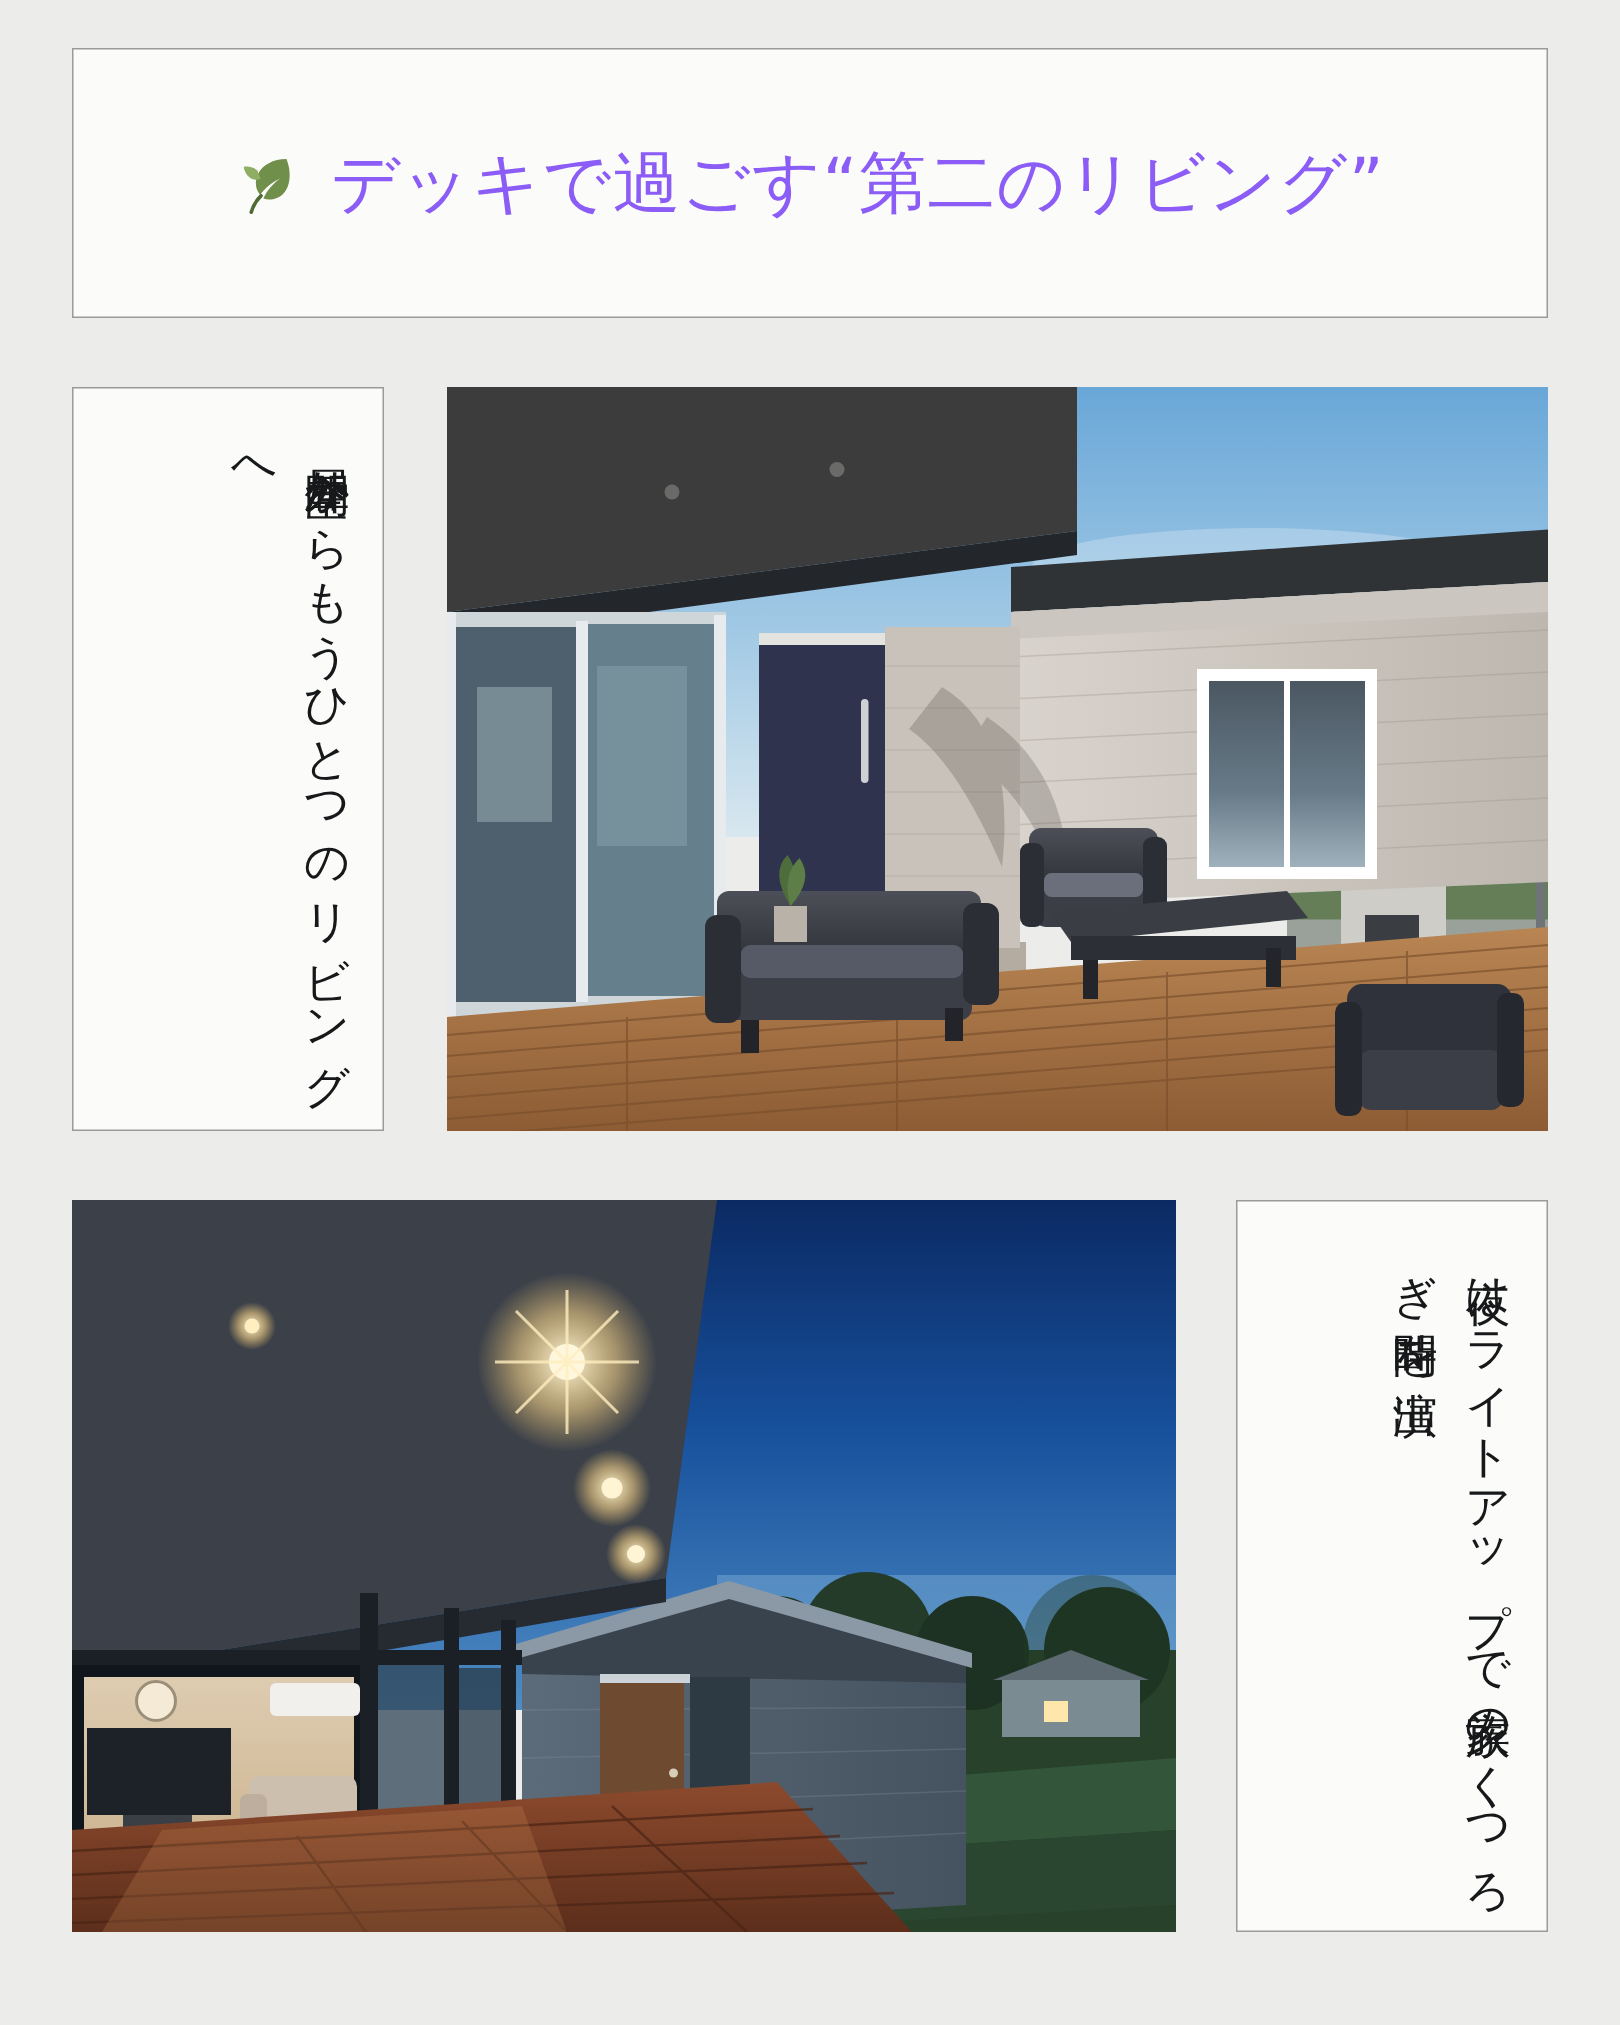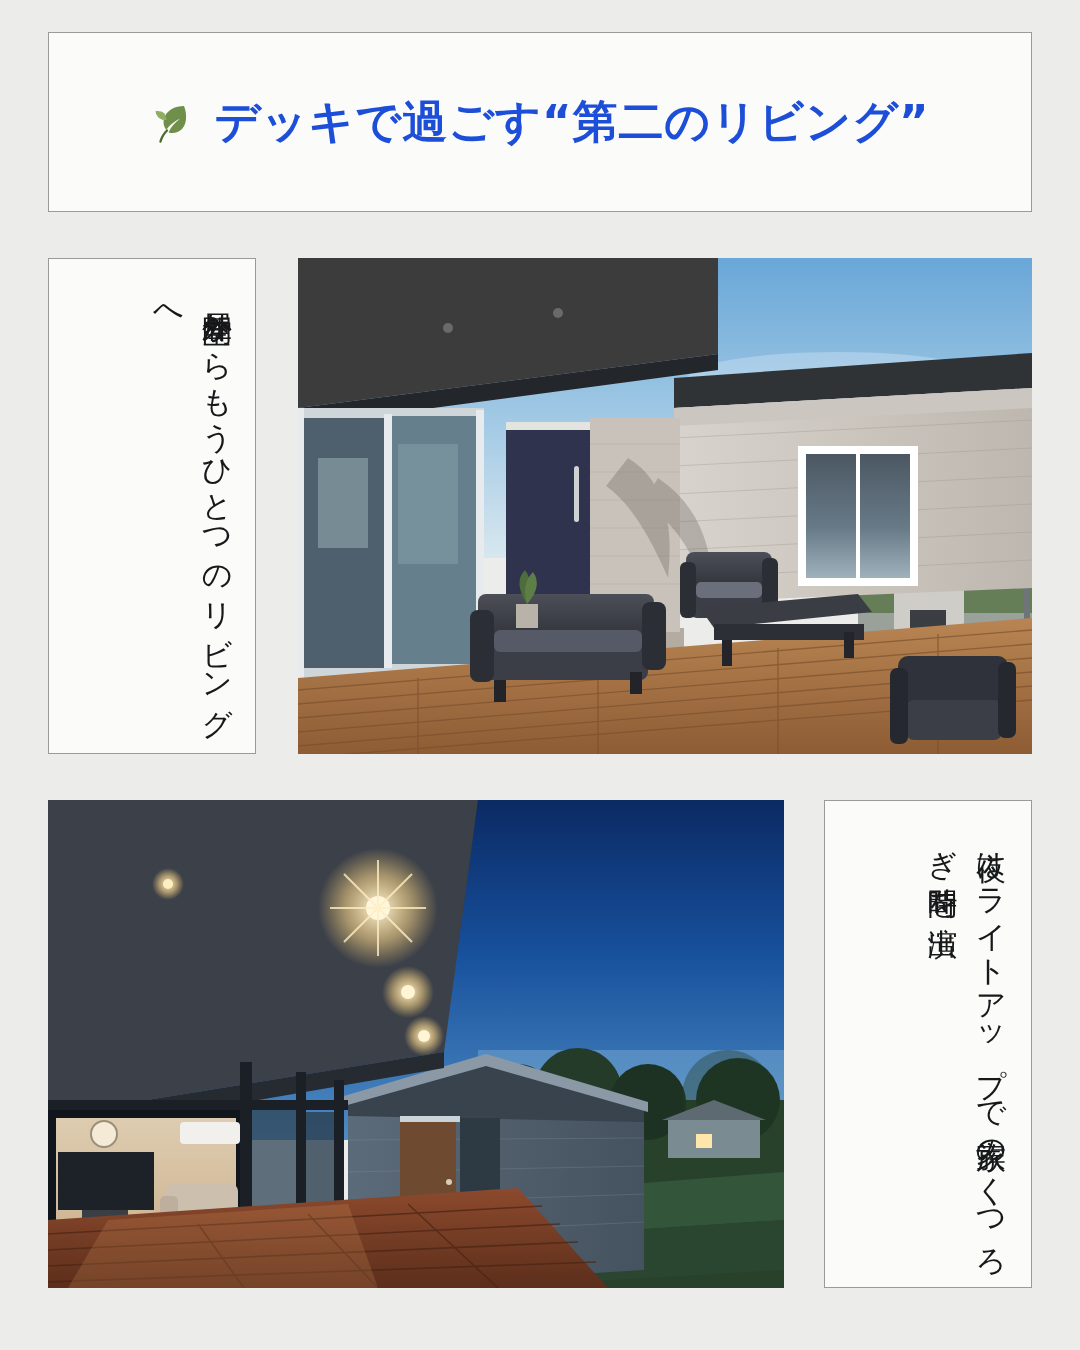--- a/index.html
+++ b/index.html
@@ -35,23 +35,23 @@
     gap: 18px;
   }
   .leaf-icon {
     width: 46px;
     height: 46px;
     display: block;
     flex: 0 0 auto;
   }
   .header-title {
     font-size: 45px;
-    font-weight: 700;
+    font-weight: 400;
     letter-spacing: 0.02em;
-    color: #1d4ed8;
+    color: #8b5cf6;
     white-space: nowrap;
     font-family: "DejaVu Sans", "Liberation Sans", sans-serif;
   }
 
   
   .vcard {
     position: absolute;
     background: #fbfbfa;
     border: 1px solid #9a9a99;
     box-sizing: border-box;

